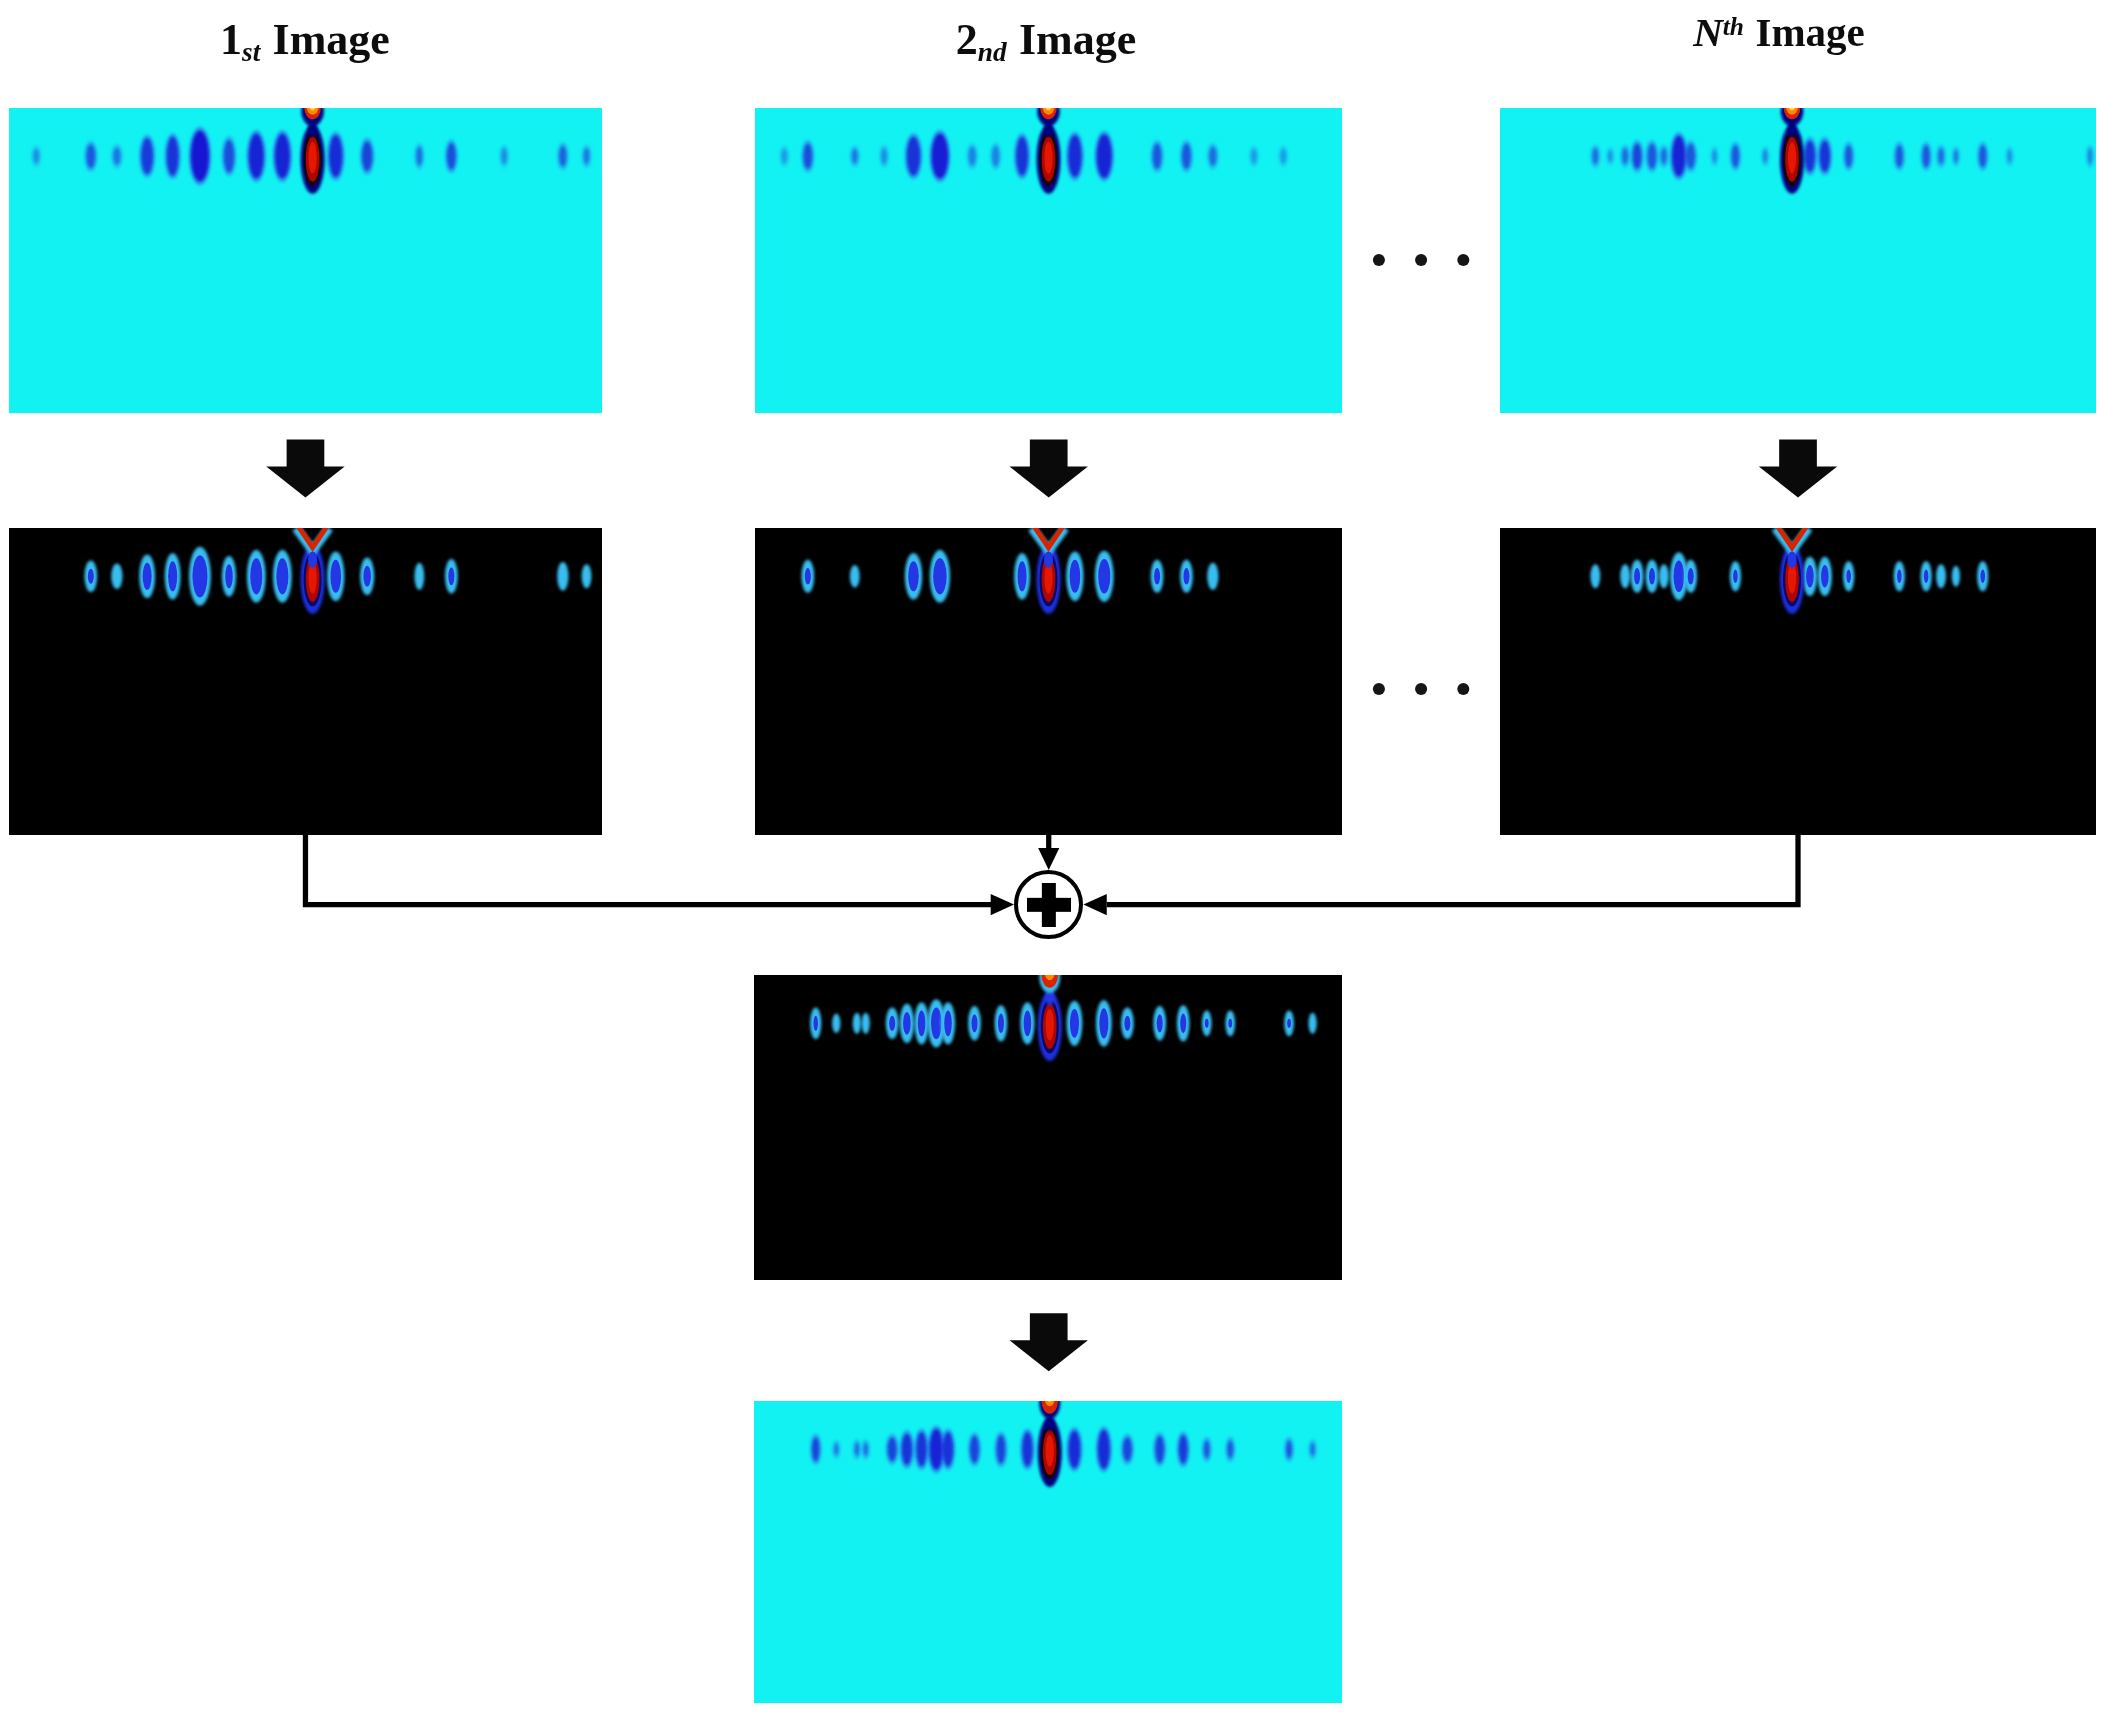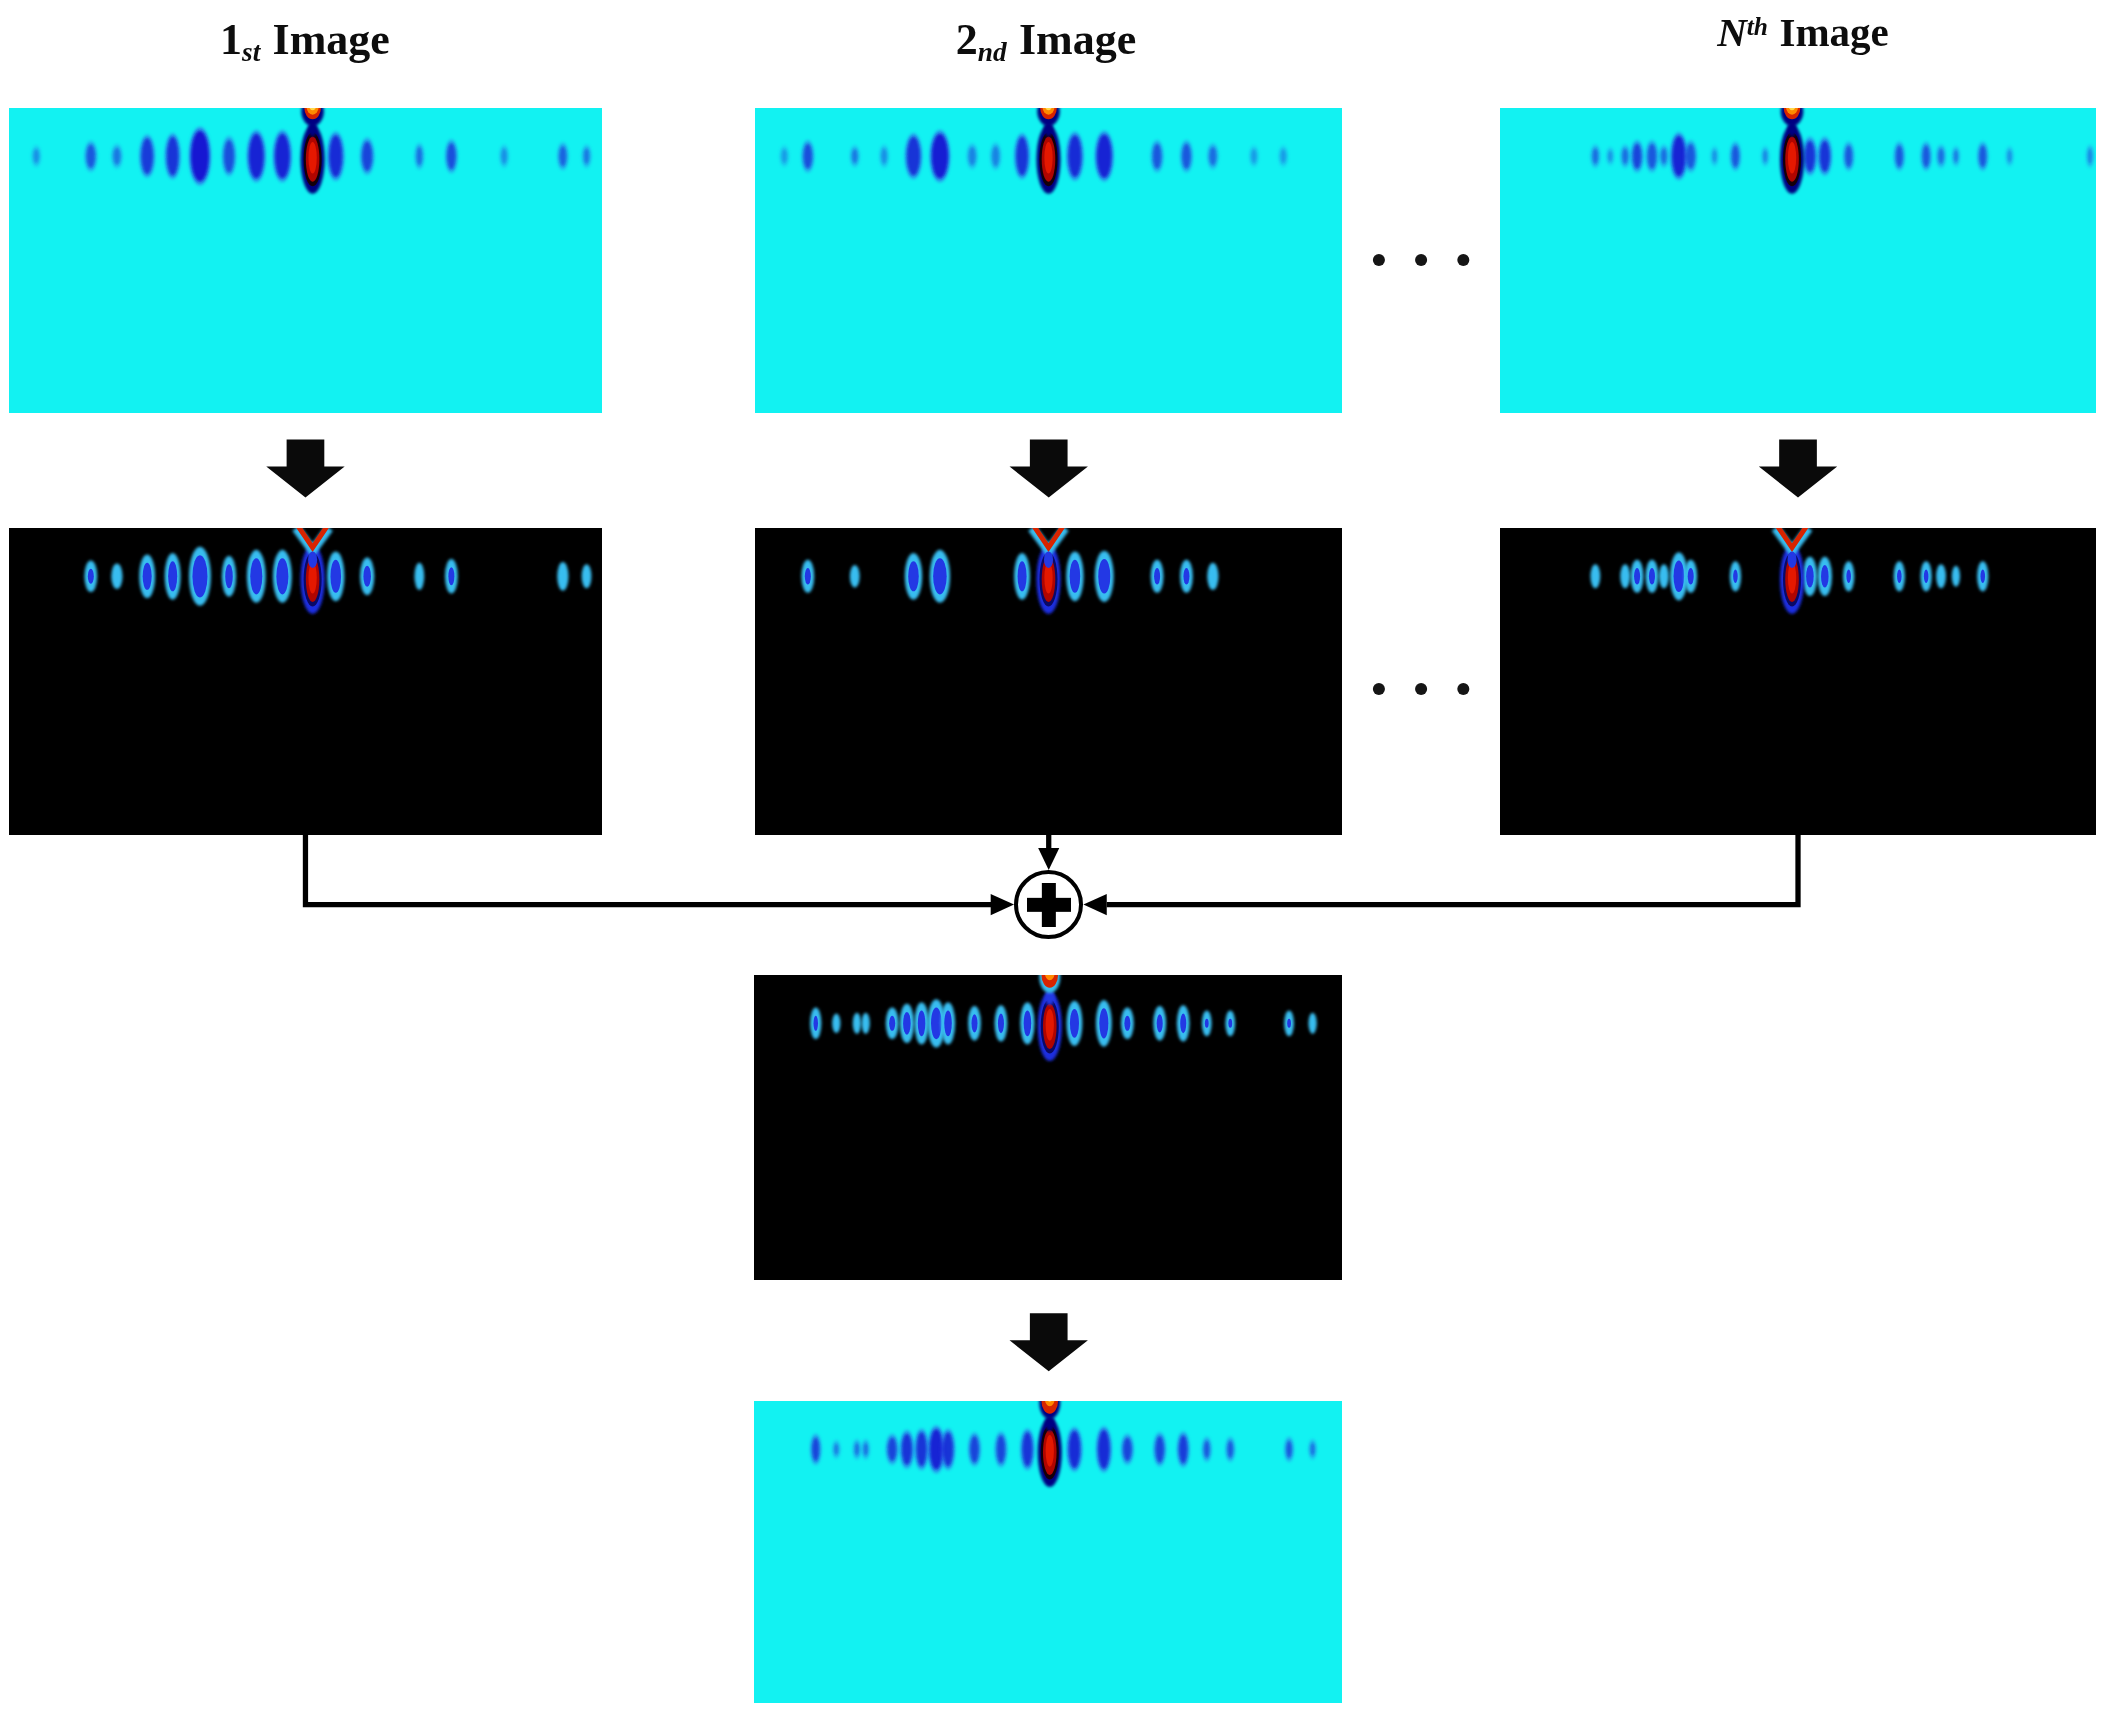--- a/index.html
+++ b/index.html
@@ -32,21 +32,21 @@
 <body>
 
 <div class="canvas">
 
   <div class="col-label" style="left:305px;top:18px;">
     <span class="num">1</span><span class="sfx sub">st</span><span class="word">Image</span>
   </div>
   <div class="col-label" style="left:1046px;top:18px;">
     <span class="num">2</span><span class="sfx sub">nd</span><span class="word">Image</span>
   </div>
-  <div class="col-label" style="left:1779px;top:12px;font-size:41px;margin-left:24px;">
+  <div class="col-label" style="left:1779px;top:12px;font-size:41px;">
     <span class="num it">N</span><span class="sfx sup">th</span><span class="word">Image</span>
   </div>
 
   <div class="panel bg-cyan" style="left:9px;  top:108px; width:593px;height:305px;">
       <svg viewBox="0 0 787 405" width="100%" height="100%" preserveAspectRatio="none">
         <defs>
           <filter id="bltop1" x="-80%" y="-80%" width="260%" height="260%">
             <feGaussianBlur stdDeviation="2.3"></feGaussianBlur>
           </filter>
         </defs>

